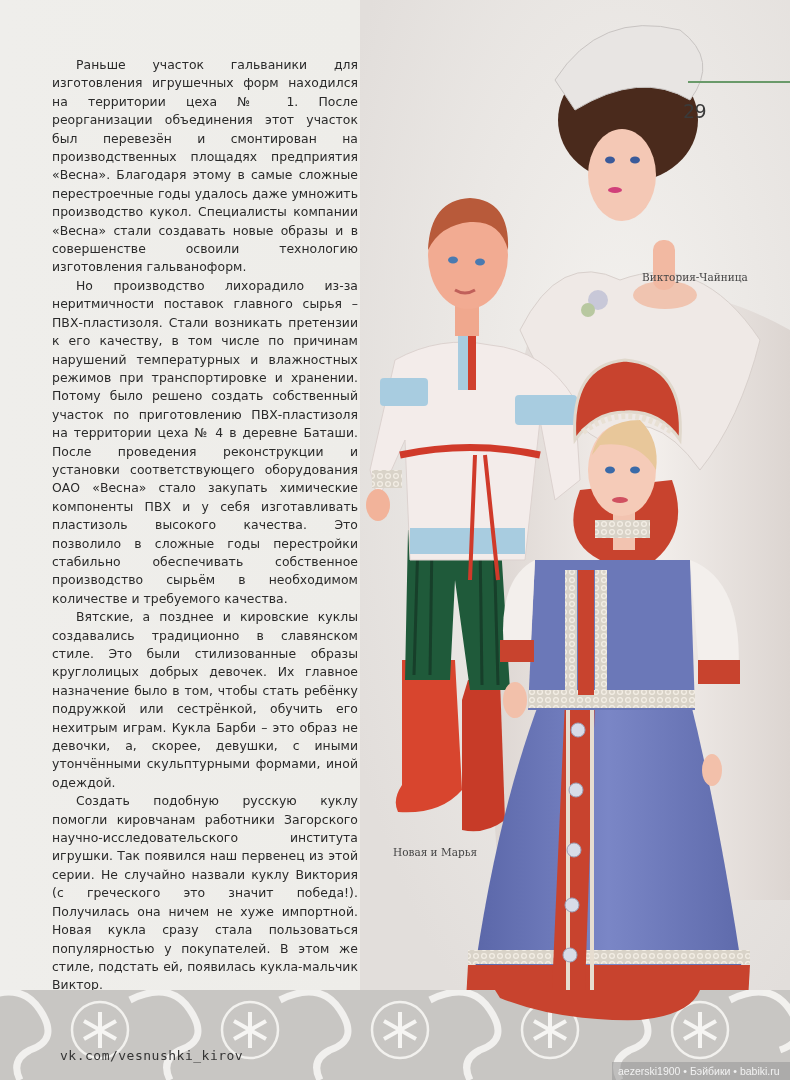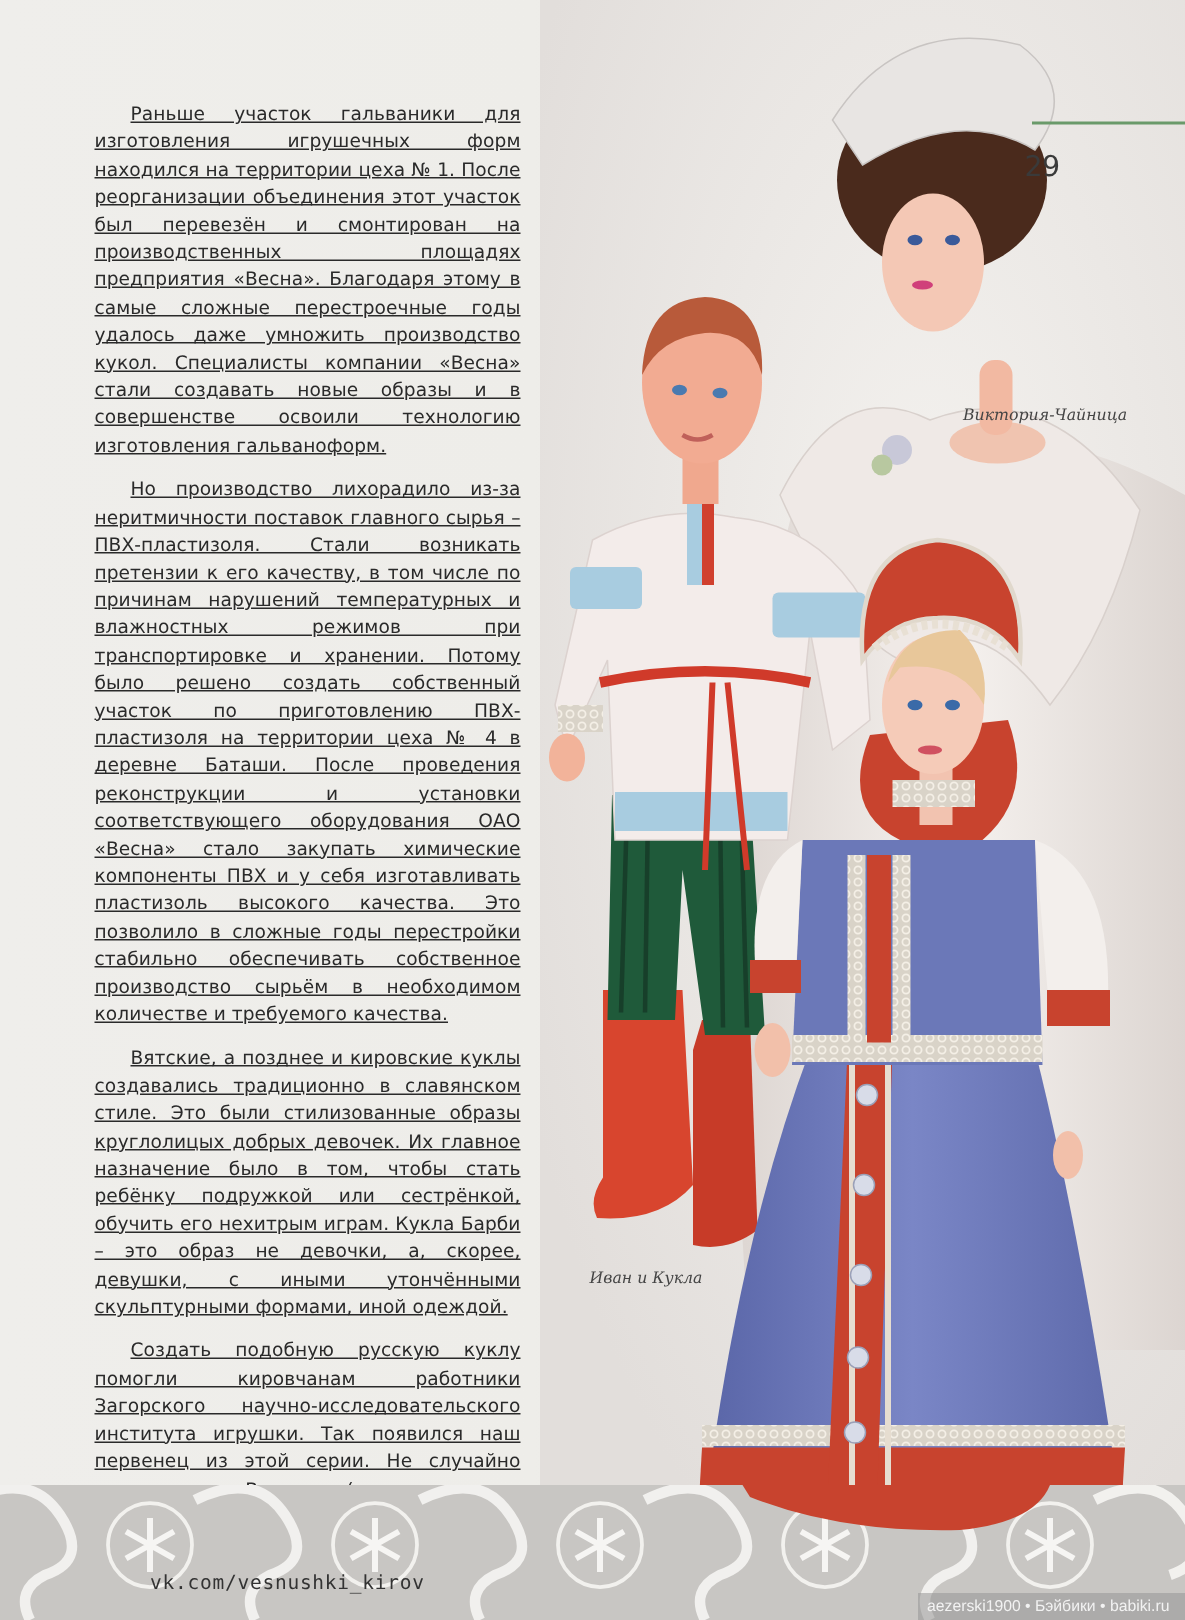--- a/index.html
+++ b/index.html
@@ -10,48 +10,47 @@
     }
     .page {
       position: absolute; inset: 0;
       background: linear-gradient(90deg, #efeeeb 0%, #eeede9 45%, #e6e3df 70%, #e9e7e4 100%);
     }
     .article {
       position: absolute; left: 52px; top: 56px; width: 306px;
       font-size: 12.4px; line-height: 18.4px; color: #2a2a2a;
       text-align: justify; letter-spacing: 0.05px;
     }
-    .article p { margin: 11px; text-indent: 24px; text-decoration: underline; }
+    .article p { margin: 0; text-indent: 24px; }
     .page-number {
       position: absolute; left: 683px; top: 56px;
       font-size: 19px; color: #3a3a3a; letter-spacing: -0.5px; margin-top: 44px;
     }
     .page-rule {
       position: absolute; left: 688px; top: 81px; width: 102px; height: 2px;
       background: #6a9a6a;
     }
     .caption {
-      position: absolute; font-family: "DejaVu Serif", serif; font-style: italic;
+      position: absolute; font-family: "DejaVu Serif", serif; 
       font-size: 10.5px; color: #444;
     }
     .cap-victoria { left: 642px; top: 271px; }
     .cap-ivan { left: 393px; top: 846px; }
 
     .photo { position: absolute; left: 360px; top: 0; width: 430px; height: 1000px; }
 
     .footer-band {
       position: absolute; left: 0; top: 990px; width: 790px; height: 90px;
       background: #c8c6c3; overflow: hidden;
     }
     .lace-row { position: absolute; left: 0; top: 0; width: 790px; height: 90px; }
     .vk-link {
       position: absolute; left: 60px; top: 1048px;
       font-family: "DejaVu Sans Mono", monospace; font-size: 13px; color: #333;
       letter-spacing: 0.5px;
-      margin-left: 40px;
     }
     .watermark {
       position: absolute; left: 612px; top: 1062px; height: 18px; width: 208px;
       background: rgba(150,150,150,0.55); color: #f2f2f2;
       font-family: "Liberation Sans", sans-serif; font-size: 10.5px; line-height: 18px;
       padding-left: 6px; box-sizing: border-box;
     }
   </style>
 </head>
 <body>
@@ -176,21 +175,21 @@
       <path d="M575 440 Q570 365 625 360 Q685 365 680 440 Q660 410 625 412 Q595 412 575 440 Z" fill="#c8432e" stroke="#e0d8cc" stroke-width="3"></path>
       <path d="M583 432 Q625 400 672 432" stroke="#e8e0d4" stroke-width="6" fill="none" stroke-dasharray="4 3"></path>
       <rect x="595" y="520" width="55" height="18" fill="url(#lace)"></rect>
     </g>
   </svg>
 
   <div class="page-number">29</div>
   <div class="page-rule"></div>
 
   <div class="caption cap-victoria">Виктория-Чайница</div>
-  <div class="caption cap-ivan">Иван и Кукла</div>
+  <div class="caption cap-ivan">Новая и Марья</div>
 
   <div class="article">
     <p>Раньше участок гальваники для изготовления игрушечных форм находился на территории цеха № 1. После реорганизации объединения этот участок был перевезён и смонтирован на производственных площадях предприятия «Весна». Благодаря этому в самые сложные перестроечные годы удалось даже умножить производство кукол. Специалисты компании «Весна» стали создавать новые образы и в совершенстве освоили технологию изготовления гальваноформ.</p>
     <p>Но производство лихорадило из-за неритмичности поставок главного сырья – ПВХ-пластизоля. Стали возникать претензии к его качеству, в том числе по причинам нарушений температурных и влажностных режимов при транспортировке и хранении. Потому было решено создать собственный участок по приготовлению ПВХ-пластизоля на территории цеха № 4 в деревне Баташи. После проведения реконструкции и установки соответствующего оборудования ОАО «Весна» стало закупать химические компоненты ПВХ и у себя изготавливать пластизоль высокого качества. Это позволило в сложные годы перестройки стабильно обеспечивать собственное производство сырьём в необходимом количестве и требуемого качества.</p>
     <p>Вятские, а позднее и кировские куклы создавались традиционно в славянском стиле. Это были стилизованные образы круглолицых добрых девочек. Их главное назначение было в том, чтобы стать ребёнку подружкой или сестрёнкой, обучить его нехитрым играм. Кукла Барби – это образ не девочки, а, скорее, девушки, с иными утончёнными скульптурными формами, иной одеждой.</p>
     <p>Создать подобную русскую куклу помогли кировчанам работники Загорского научно-исследовательского института игрушки. Так появился наш первенец из этой серии. Не случайно назвали куклу Виктория (с греческого это значит победа!). Получилась она ничем не хуже импортной. Новая кукла сразу стала пользоваться популярностью у покупателей. В этом же стиле, подстать ей, появилась кукла-мальчик Виктор.</p>
 
   </div>
 
   <div class="footer-band">

